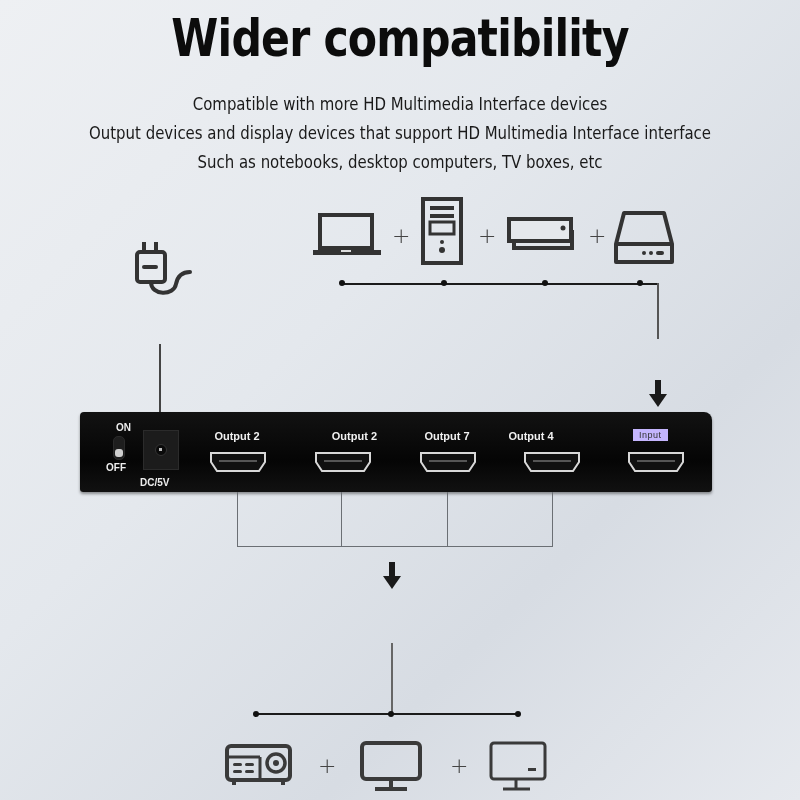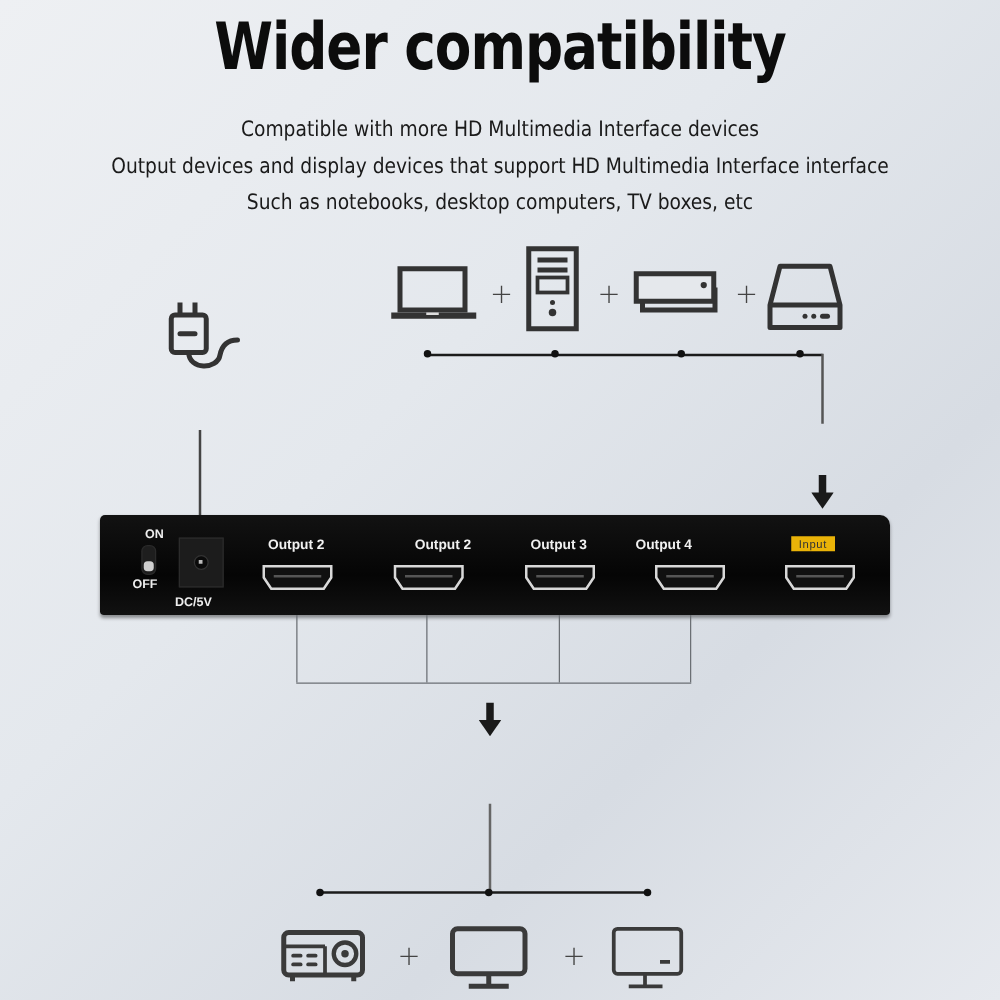--- a/index.html
+++ b/index.html
@@ -31,21 +31,21 @@
     background: linear-gradient(180deg, #121212 0%, #050505 60%, #111 100%);
     border-radius: 4px 8px 3px 3px;
     box-shadow: 0 2px 3px rgba(0,0,0,0.4);
   }
   .port-label {
     color: #f1f1f1; font-weight: bold; font-size: 11px; text-align: center; width: 70px;
     font-family: "Liberation Sans", sans-serif;
   }
   .hdmi svg { display: block; }
   .input-label {
-    background: #eab308; color: #333; font-size: 9px; padding: 1px 6px;
+    background: #c4b5fd; color: #333; font-size: 9px; padding: 1px 6px;
     font-family: "Liberation Sans", sans-serif; letter-spacing: 0.5px;
   }
   .small-white { color: #eee; font-weight: bold; font-size: 10px; font-family: "Liberation Sans", sans-serif; }
 </style>
 </head>
 <body>
 
 <div class="abs title">Wider compatibility</div>
 <div class="abs sub" style="top:94px;">Compatible with more HD Multimedia Interface devices</div>
 <div class="abs sub" style="top:123px;">Output devices and display devices that support HD Multimedia Interface interface</div>
@@ -136,21 +136,21 @@
 </div>
 
 <div class="abs port-label" style="left:307px; top:430px;text-align:right;">Output 2</div>
 <div class="abs hdmi" style="left:314px; top:450px;">
   <svg width="58" height="24" viewBox="0 0 58 24">
       <path d="M2 3 H56 V12 L50 21 H8 L2 12 Z" fill="#101010" stroke="#d8d8d8" stroke-width="2"></path>
       <rect x="10" y="10" width="38" height="2" fill="#555"></rect>
     </svg>
 </div>
 
-<div class="abs port-label" style="left:412px; top:430px;">Output 3</div>
+<div class="abs port-label" style="left:412px; top:430px;">Output 7</div>
 <div class="abs hdmi" style="left:419px; top:450px;">
   <svg width="58" height="24" viewBox="0 0 58 24">
       <path d="M2 3 H56 V12 L50 21 H8 L2 12 Z" fill="#101010" stroke="#d8d8d8" stroke-width="2"></path>
       <rect x="10" y="10" width="38" height="2" fill="#555"></rect>
     </svg>
 </div>
 
 <div class="abs port-label" style="left:496px; top:430px;">Output 4</div>
 <div class="abs hdmi" style="left:523px; top:450px;">
   <svg width="58" height="24" viewBox="0 0 58 24">

